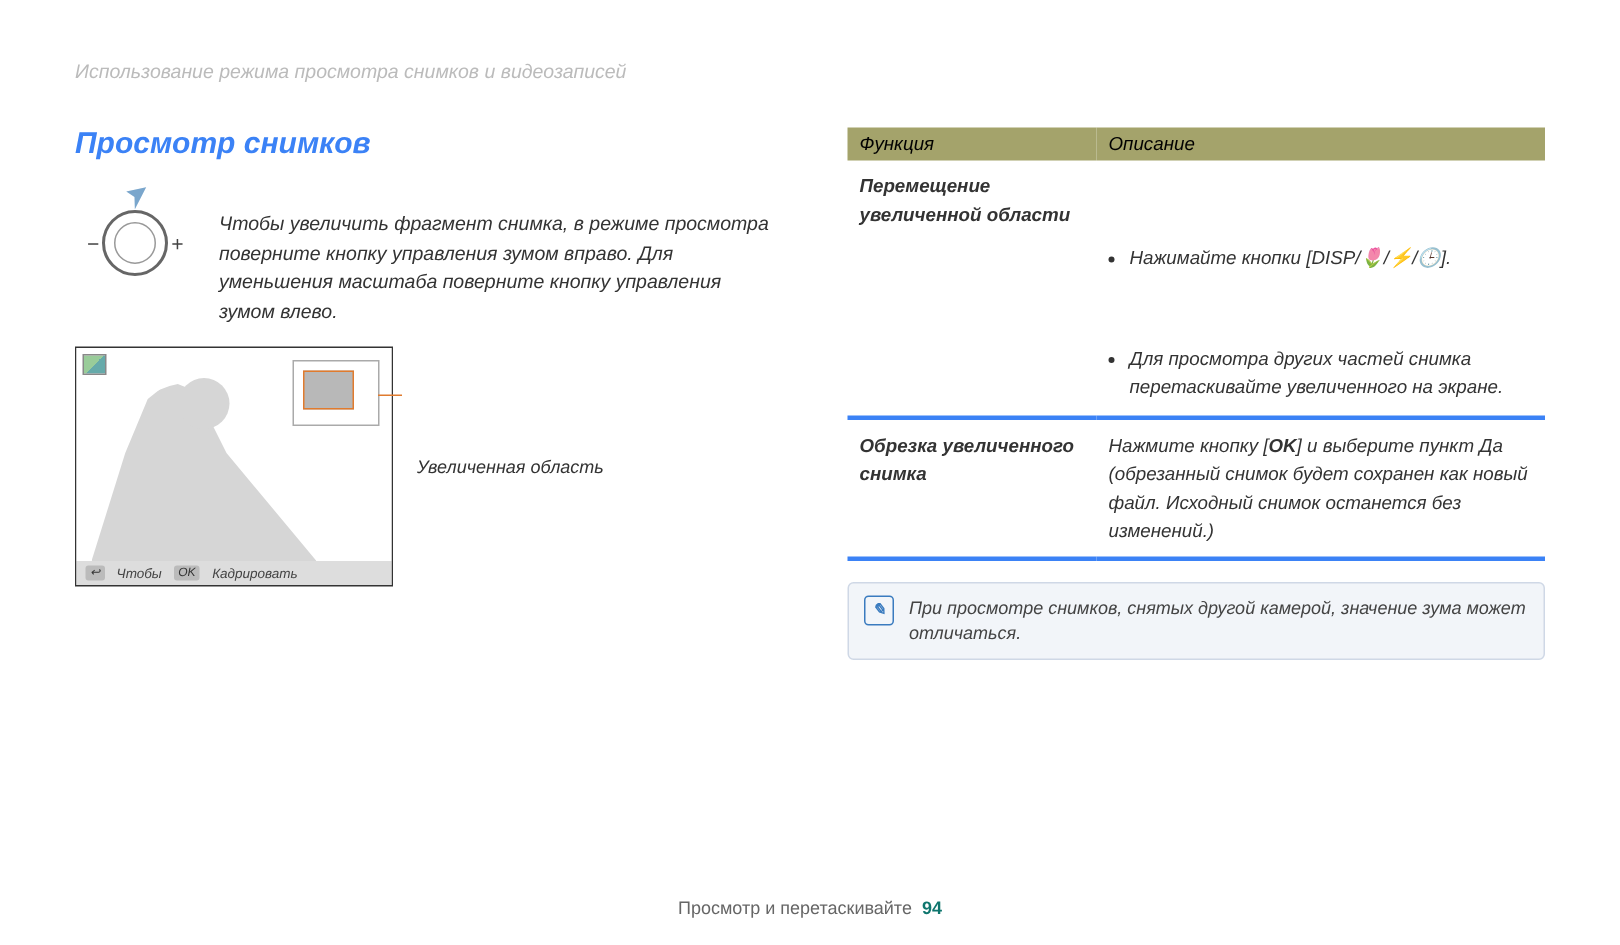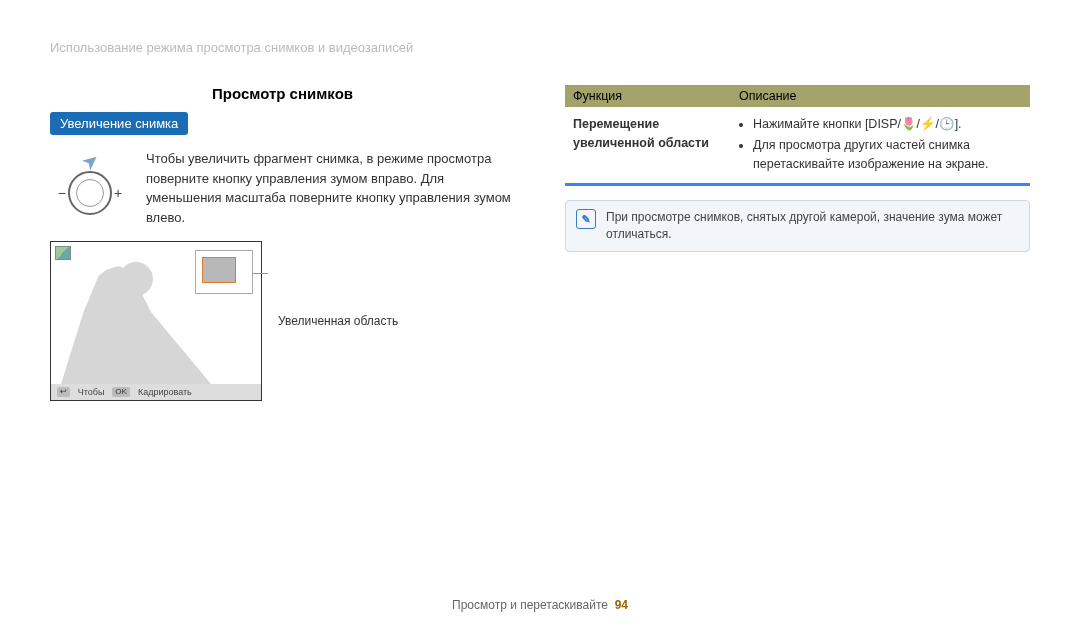--- a/index.html
+++ b/index.html
@@ -8,40 +8,40 @@
     font-family: Arial, "Helvetica Neue", sans-serif;
     font-size: 13px;
     color: #333;
     background: #fff;
     width: 1080px;
     height: 630px;
     position: relative;
   }
   .page {
     padding: 40px 50px 0 50px;
+    font-style: italic;
   }
   .section-path {
     color: #bbb;
     font-size: 13px;
     margin-bottom: 30px;
   }
   .columns {
     display: flex;
     gap: 50px;
   }
   .col {
     flex: 1;
     min-width: 0;
   }
   .heading {
-    color: #000000;
-    font-size: 15px;
+    color: #3b82f6;
+    font-size: 20px;
     font-weight: bold;
     margin-bottom: 10px;
-    text-align: center;
   }
   .intro {
     line-height: 1.5;
     margin-bottom: 14px;
   }
   .subheading {
     background: #1a6db5;
     color: #fff;
     display: inline-block;
     padding: 4px 10px;
@@ -84,20 +84,21 @@
     content: "";
     position: absolute;
     top: 6px; left: 6px; right: 6px; bottom: 6px;
     border: 1px solid #999;
     border-radius: 50%;
   }
   .sign { font-size: 14px; color: #444; }
   .zoom-text {
     flex: 1;
     line-height: 1.5;
+    margin-top: 21px;
   }
   .preview-row {
     display: flex;
     align-items: center;
     gap: 16px;
   }
   .preview-box {
     width: 210px;
     height: 158px;
     border: 1px solid #333;
@@ -204,21 +205,21 @@
     line-height: 1.5;
   }
   .func-table td.fn {
     width: 150px;
     font-weight: bold;
   }
   .bullets {
     margin: 0;
     padding-left: 14px;
   }
-  .bullets li { margin-bottom: 2px; }
+  .bullets li { margin-bottom: 2px; margin-top: 48px; }
   .key-bold { font-weight: bold; }
   .note-box {
     margin-top: 14px;
     border: 1px solid #cfd8e6;
     background: #f2f5f9;
     border-radius: 4px;
     display: flex;
     padding: 8px 10px;
     gap: 10px;
     font-size: 12px;
@@ -239,33 +240,32 @@
     font-weight: bold;
   }
   .footer {
     position: absolute;
     bottom: 18px;
     left: 0; right: 0;
     text-align: center;
     font-size: 12px;
     color: #666;
   }
-  .footer .pg { font-weight: bold; color: #a16207; }
+  .footer .pg { font-weight: bold; color: #0f766e; }
 </style>
 </head>
 <body>
 
 <div class="page">
   <div class="section-path">Использование режима просмотра снимков и видеозаписей</div>
 
   <div class="columns">
 
     <div class="col">
       <div class="heading">Просмотр снимков</div>
-      <div class="subheading">Увеличение снимка</div>
 
       <div class="zoom-row">
         <div class="zoom-dial-wrap">
           <span class="arrow">➤</span>
           <div class="dial-line">
             <span class="sign">−</span>
             <div class="dial"></div>
             <span class="sign">+</span>
           </div>
         </div>
@@ -301,22 +301,28 @@
             <th>Функция</th>
             <th>Описание</th>
           </tr>
         </thead>
         <tbody>
           <tr>
             <td class="fn">Перемещение увеличенной области</td>
             <td>
               <ul class="bullets">
                 <li>Нажимайте кнопки [DISP/🌷/⚡/🕒].</li>
-                <li>Для просмотра других частей снимка перетаскивайте изображение на экране.</li>
+                <li>Для просмотра других частей снимка перетаскивайте увеличенного на экране.</li>
               </ul>
+            </td>
+          </tr>
+          <tr>
+            <td class="fn">Обрезка увеличенного снимка</td>
+            <td>
+              <span>Нажмите кнопку [</span><span class="key-bold">OK</span><span>] и выберите пункт Да (обрезанный снимок будет сохранен как новый файл. Исходный снимок останется без изменений.)</span>
             </td>
           </tr>
         </tbody>
       </table>
 
       <div class="note-box">
         <div class="note-icon">✎</div>
         <div>При просмотре снимков, снятых другой камерой, значение зума может отличаться.</div>
       </div>
     </div>

